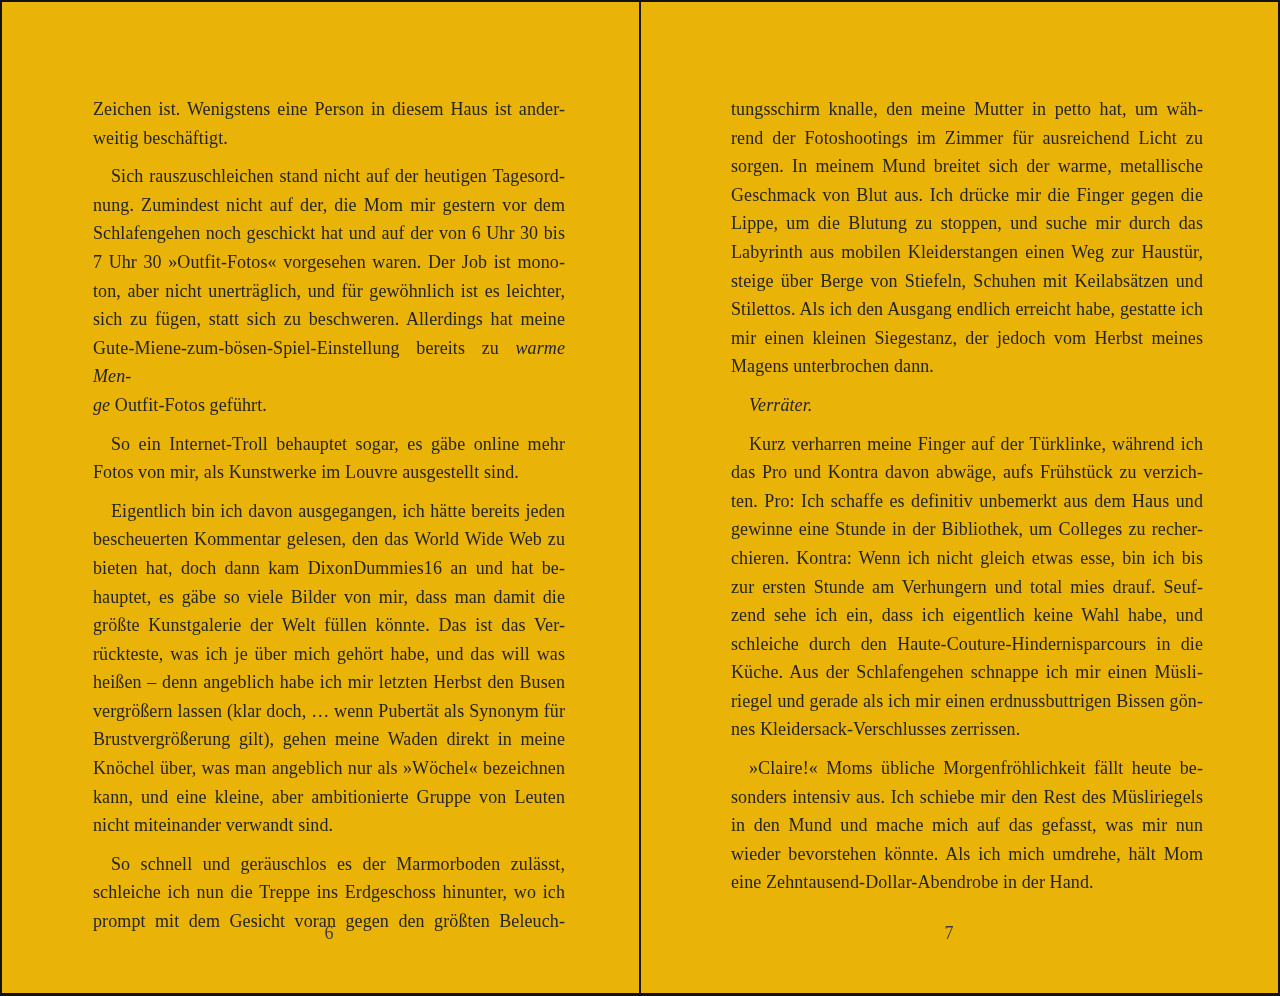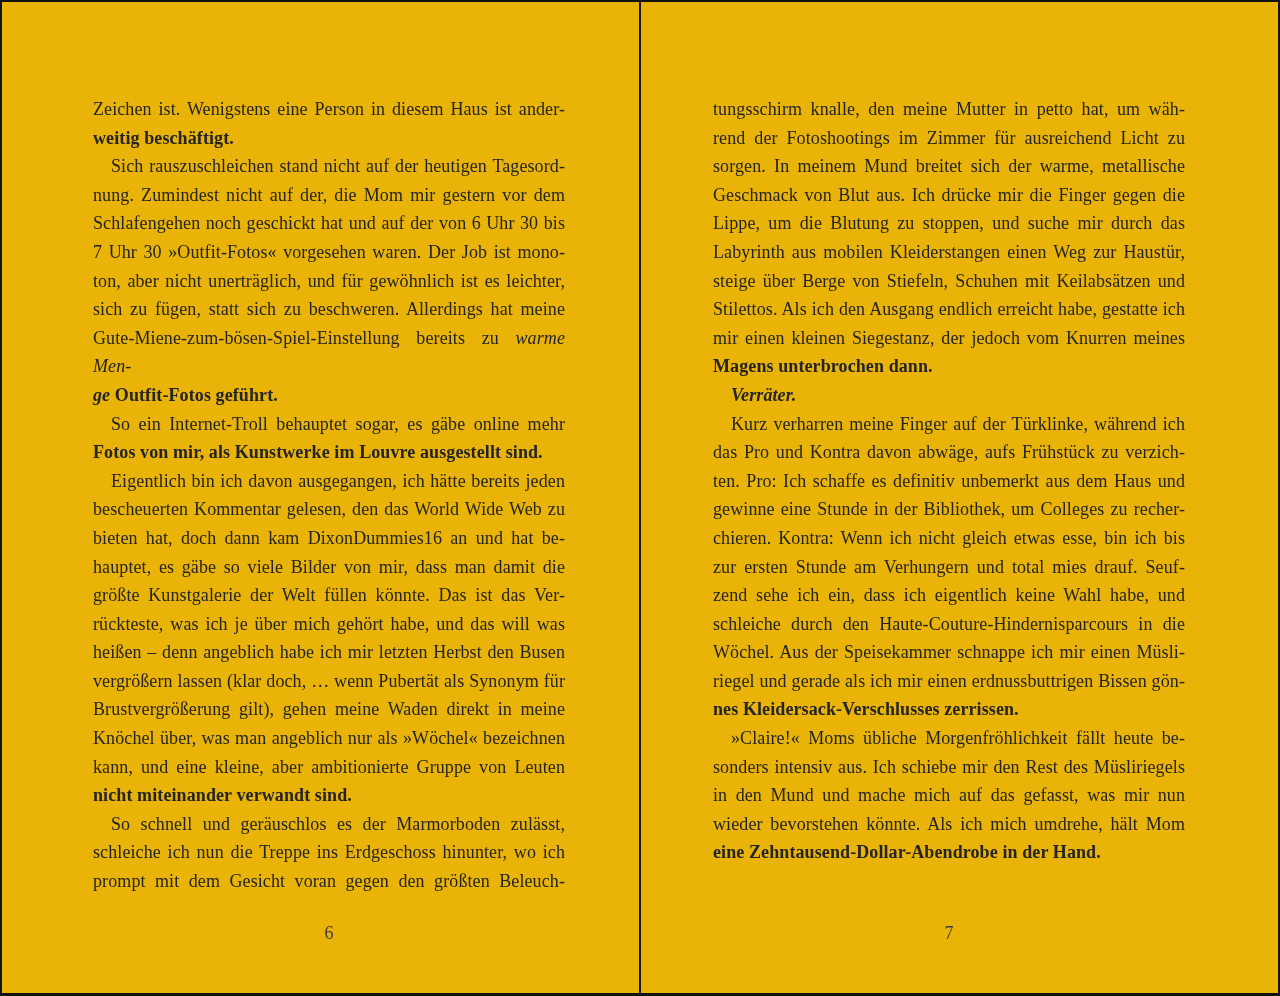--- a/index.html
+++ b/index.html
@@ -42,31 +42,31 @@
   .page-right { left: 640px; }
   .text-block {
     position: absolute;
     top: 95px;
     width: 472px;
     font-size: 18px;
     line-height: 28.6px;
     letter-spacing: 0.1px;
   }
   .page-left  .text-block { left: 93px; }
-  .page-right .text-block { left: 73px; }
+  .page-right .text-block { left: 91px; }
   .line {
     text-align: justify;
     text-align-last: justify;
   }
   .line.noj {
     text-align-last: left;
-    font-weight: bold;
   }
   .line.indent {
     text-indent: 18px;
+    margin-top: 10px;
   }
   .italic { font-style: italic; }
   .page-number {
     position: absolute;
     top: 923px;
     width: 472px;
     text-align: center;
     font-size: 18px;
     color: #3d3d3d;
   }
@@ -112,32 +112,32 @@
 <div class="page page-right">
   <div class="text-block">
       <div class="line"><span>tungsschirm knalle, den meine Mutter in petto hat, um wäh-</span></div>
       <div class="line"><span>rend der Fotoshootings im Zimmer für ausreichend Licht zu</span></div>
       <div class="line"><span>sorgen. In meinem Mund breitet sich der warme, metallische</span></div>
       <div class="line"><span>Geschmack von Blut aus. Ich drücke mir die Finger gegen die</span></div>
       <div class="line"><span>Lippe, um die Blutung zu stoppen, und suche mir durch das</span></div>
       <div class="line"><span>Labyrinth aus mobilen Kleiderstangen einen Weg zur Haustür,</span></div>
       <div class="line"><span>steige über Berge von Stiefeln, Schuhen mit Keilabsätzen und</span></div>
       <div class="line"><span>Stilettos. Als ich den Ausgang endlich erreicht habe, gestatte ich</span></div>
-      <div class="line"><span>mir einen kleinen Siegestanz, der jedoch vom Knurren meines</span></div>
+      <div class="line"><span>mir einen kleinen Siegestanz, der jedoch vom Herbst meines</span></div>
       <div class="line noj"><span>Magens unterbrochen dann.</span></div>
       <div class="line noj indent"><span class="italic">Verräter.</span></div>
       <div class="line indent"><span>Kurz verharren meine Finger auf der Türklinke, während ich</span></div>
       <div class="line"><span>das Pro und Kontra davon abwäge, aufs Frühstück zu verzich-</span></div>
       <div class="line"><span>ten. Pro: Ich schaffe es definitiv unbemerkt aus dem Haus und</span></div>
       <div class="line"><span>gewinne eine Stunde in der Bibliothek, um Colleges zu recher-</span></div>
       <div class="line"><span>chieren. Kontra: Wenn ich nicht gleich etwas esse, bin ich bis</span></div>
       <div class="line"><span>zur ersten Stunde am Verhungern und total mies drauf. Seuf-</span></div>
       <div class="line"><span>zend sehe ich ein, dass ich eigentlich keine Wahl habe, und</span></div>
       <div class="line"><span>schleiche durch den Haute-Couture-Hindernisparcours in die</span></div>
-      <div class="line"><span>Wöchel. Aus der Speisekammer schnappe ich mir einen Müsli-</span></div>
+      <div class="line"><span>Küche. Aus der Schlafengehen schnappe ich mir einen Müsli-</span></div>
       <div class="line"><span>riegel und gerade als ich mir einen erdnussbuttrigen Bissen gön-</span></div>
       <div class="line noj"><span>nes Kleidersack-Verschlusses zerrissen.</span></div>
       <div class="line indent"><span>»Claire!« Moms übliche Morgenfröhlichkeit fällt heute be-</span></div>
       <div class="line"><span>sonders intensiv aus. Ich schiebe mir den Rest des Müsliriegels</span></div>
       <div class="line"><span>in den Mund und mache mich auf das gefasst, was mir nun</span></div>
       <div class="line"><span>wieder bevorstehen könnte. Als ich mich umdrehe, hält Mom</span></div>
       <div class="line noj"><span>eine Zehntausend-Dollar-Abendrobe in der Hand.</span></div>
     </div>
   <div class="page-number">7</div>
 </div>

